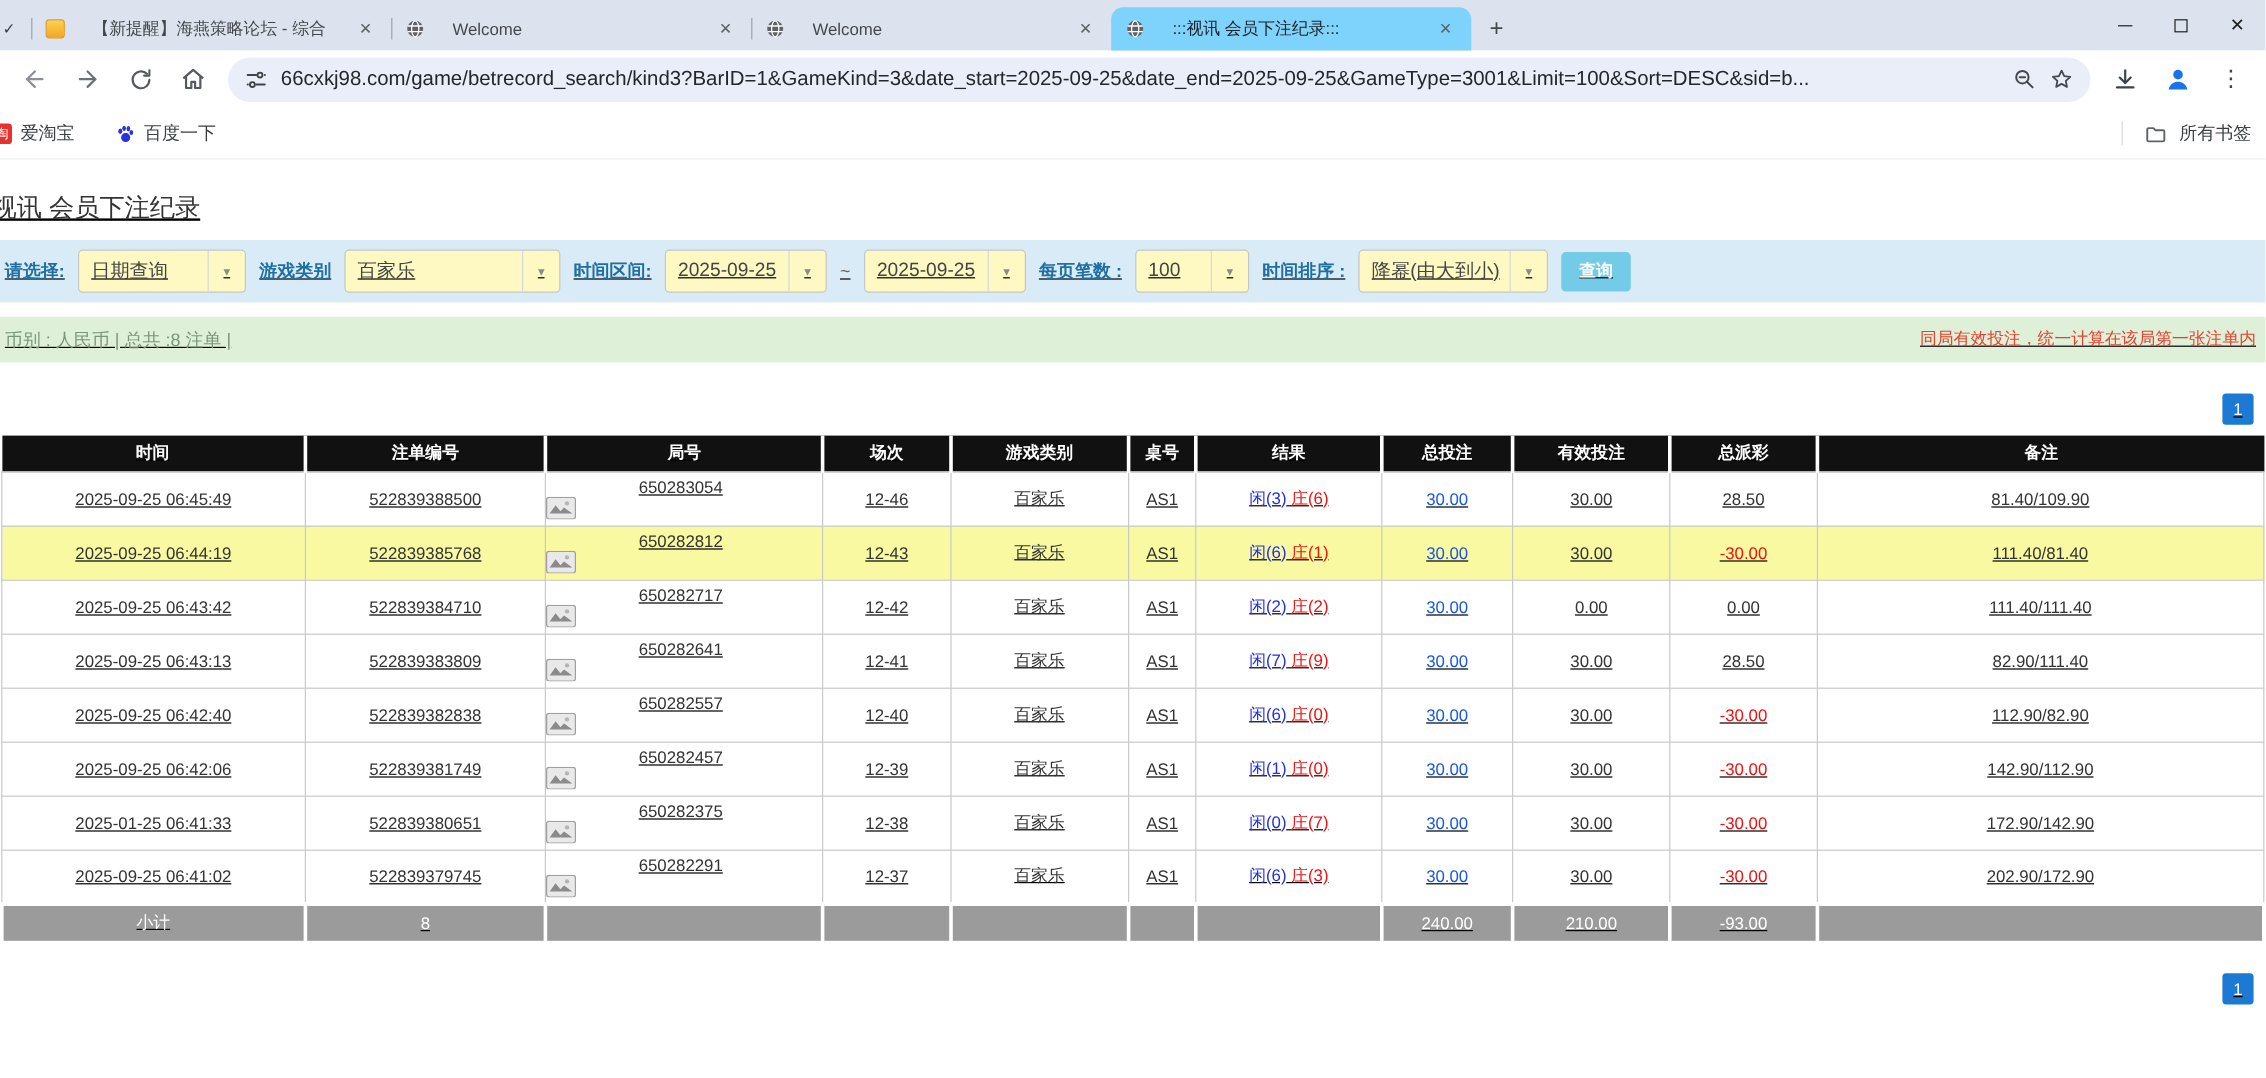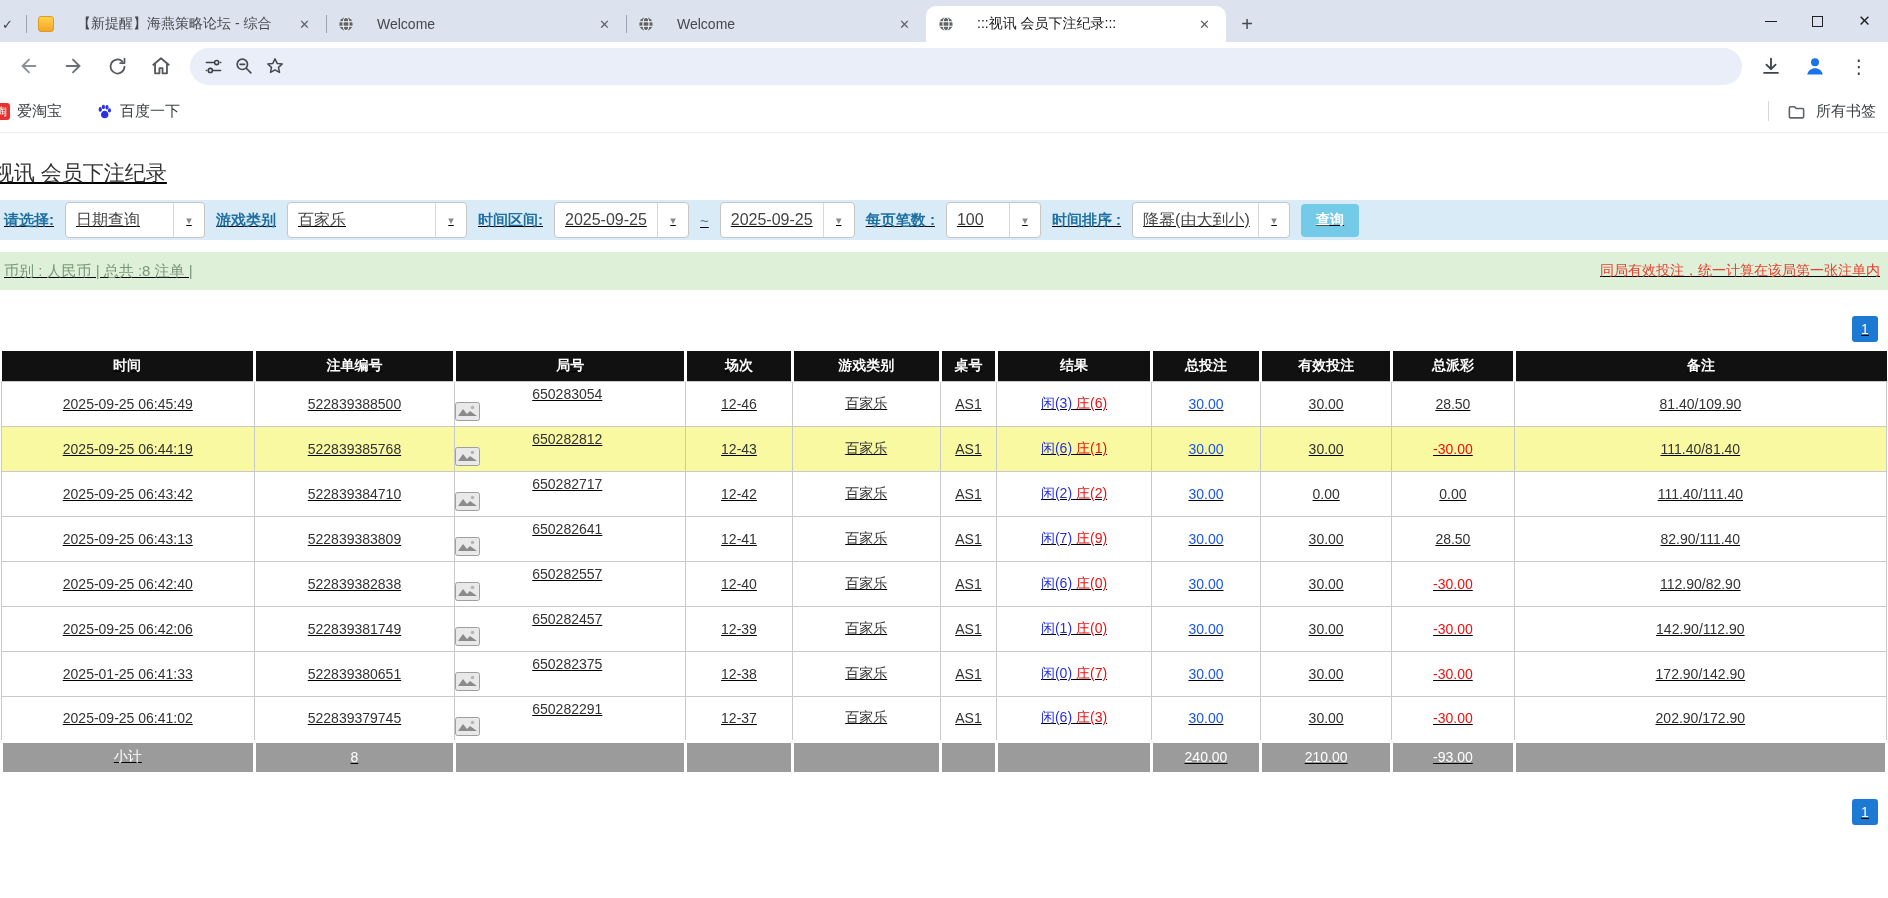--- a/index.html
+++ b/index.html
@@ -4,21 +4,21 @@
 <style>
   * { box-sizing: border-box; margin: 0; padding: 0; }
   html,body { width:1888px; height:898px; overflow:hidden; background:#fff;
     font-family:"Liberation Sans","DejaVu Sans",sans-serif; }
 
   
   .tabstrip { height:42px; background:#dde3ee; position:relative; display:flex; align-items:flex-end; padding-left:26px; }
   .edge-check { position:absolute; left:2px; bottom:10px; font-size:13px; color:#3a3f45; }
   .tab { width:300px; height:36px; display:flex; align-items:center; gap:23px; padding:0 12px; font-size:14px; color:#44484d; position:relative; cursor:default; }
   .tab.inactive:not(:first-child)::before { content:""; position:absolute; left:0; top:9px; height:18px; width:1px; background:#9aa4b4; }
-  .tab.active { background:#ffffff; border-radius:10px 10px 0 0; color:#202124; }
+  .tab.active { background:#7dd3fc; border-radius:10px 10px 0 0; color:#202124; }
   .tab .t-title { flex:1; white-space:nowrap; overflow:hidden; }
   .tab .t-close { font-size:13px; color:#5f6368; padding:2px 4px; }
   .favicon-note { width:16px; height:16px; border-radius:3px; background:linear-gradient(#ffd24a,#f3a52a); border:1px solid #e09a20; flex:none; }
   .fav-globe { flex:none; }
   .newtab { width:30px; height:30px; margin:0 0 3px 6px; display:flex; align-items:center; justify-content:center; font-size:20px; color:#44484d; border-radius:50%; }
   .wincontrols { position:absolute; right:0; top:0; height:42px; display:flex; }
   .win-btn { width:47px; height:42px; display:flex; align-items:center; justify-content:center; color:#202124; font-size:15px; }
   .ic-min { width:12px; border-top:1.6px solid #202124; }
   .ic-max { width:11px; height:11px; border:1.6px solid #202124; }
 
@@ -33,23 +33,23 @@
   .bookmarks { height:43px; background:#fff; display:flex; align-items:center; padding:0 12px 0 0; border-bottom:1px solid #ededed; overflow:hidden; }
   .bm { display:flex; align-items:center; gap:7px; font-size:15px; color:#3c4043; margin-right:34px; }
   .bm-taobao { width:17px; height:17px; background:#e8312e; border-radius:3px; color:#fff; font-size:11px; display:flex; align-items:center; justify-content:center; margin-left:-7px; }
   .bm-right { margin-left:auto; display:flex; align-items:center; gap:10px; font-size:15px; color:#3c4043; }
   .bm-divider { width:1px; height:20px; background:#d5d9de; margin-right:8px; }
 
   
   .content { position:relative;text-decoration:underline; }
   h1.page-title { margin:26px 0 0 -7px; font-size:21px; font-weight:400; color:#333; }
 
-  .filterbar { margin-top:13px; background:#d8ebf6; height:40px; display:flex; align-items:center; padding:0 4px; gap:11px; font-size:15px; white-space:nowrap; }
+  .filterbar { margin-top:13px; background:#d8ebf6; height:52px; display:flex; align-items:center; padding:0 4px; gap:11px; font-size:15px; white-space:nowrap; }
   .flabel { color:#1f6fa3; font-weight:bold; }
-  .sel { background:#ffffff; border:1px solid #c6c6c6; border-radius:4px; height:36px; display:flex; align-items:center; font-size:16px; color:#444; cursor:default; }
+  .sel { background:#fef9c3; border:1px solid #c6c6c6; border-radius:4px; height:36px; display:flex; align-items:center; font-size:16px; color:#444; cursor:default; }
   .sel .val { padding:0 10px; flex:1; overflow:hidden; }
   .sel .arr { width:31px; align-self:stretch; border-left:1px solid #d8d8d8; display:flex; align-items:center; justify-content:center; color:#8a8a8a; font-size:11px; }
   .w1{width:140px}.w2{width:180px}.w3{width:135px}.w4{width:135px}.w5{width:95px}.w6{width:158px}
   .tilde { color:#666; }
   .btn-search { background:#74cbe8; color:#fff; border:none; border-radius:4px; height:33px; padding:0 15px; font-size:14px; font-weight:bold; cursor:pointer; }
 
   .summarybar { margin-top:12px; background:#dff0d8; height:38px; display:flex; align-items:center; justify-content:space-between; padding:0 8px 0 4px; }
   .sum-left { color:#7a967a; font-size:15px;text-align:center; }
   .sum-right { color:#e8402e; font-size:14px; }
 
@@ -158,20 +158,21 @@
       <svg class="ic" width="19" height="19" viewBox="0 0 24 24" fill="none" stroke="#3e4click347" stroke-width="2" stroke-linecap="round">
         <g stroke="#3e4347">
             <path d="M3 7h9"></path>
             <circle cx="16" cy="7" r="2.6" fill="none"></circle>
             <path d="M21 7h0.2"></path>
             <path d="M21 17h-9"></path>
             <circle cx="8" cy="17" r="2.6" fill="none"></circle>
             <path d="M3 17h0.2"></path>
           </g>
       </svg>
+      <span class="url">66cxkj98.com/game/betrecord_search/kind3?BarID=1&amp;GameKind=3&amp;date_start=2025-09-25&amp;date_end=2025-09-25&amp;GameType=3001&amp;Limit=100&amp;Sort=DESC&amp;sid=b...</span>
       <svg class="ic" width="20" height="20" viewBox="0 0 24 24" fill="none" stroke="#45494e" stroke-width="2" stroke-linecap="round">
           <circle cx="10" cy="10" r="6.2"></circle>
           <path d="M15 15l5.2 5.2"></path>
           <path d="M7.3 10h5.4"></path>
         </svg>
       <svg class="ic" width="20" height="20" viewBox="0 0 24 24" fill="none" stroke="#45494e" stroke-width="1.8" stroke-linejoin="round">
           <path d="M12 3.4l2.65 5.5 6.05.7-4.5 4.1 1.2 6-5.4-3-5.4 3 1.2-6-4.5-4.1 6.05-.7z"></path>
         </svg>
     </div>
 

